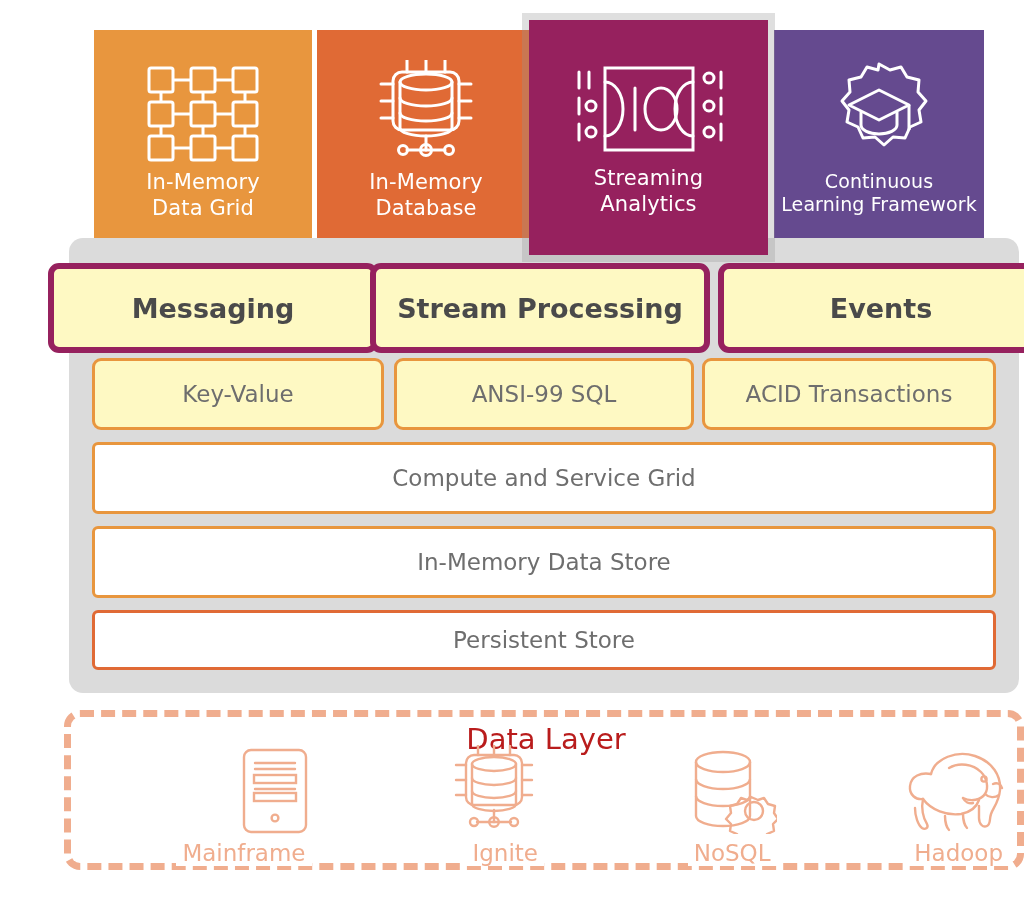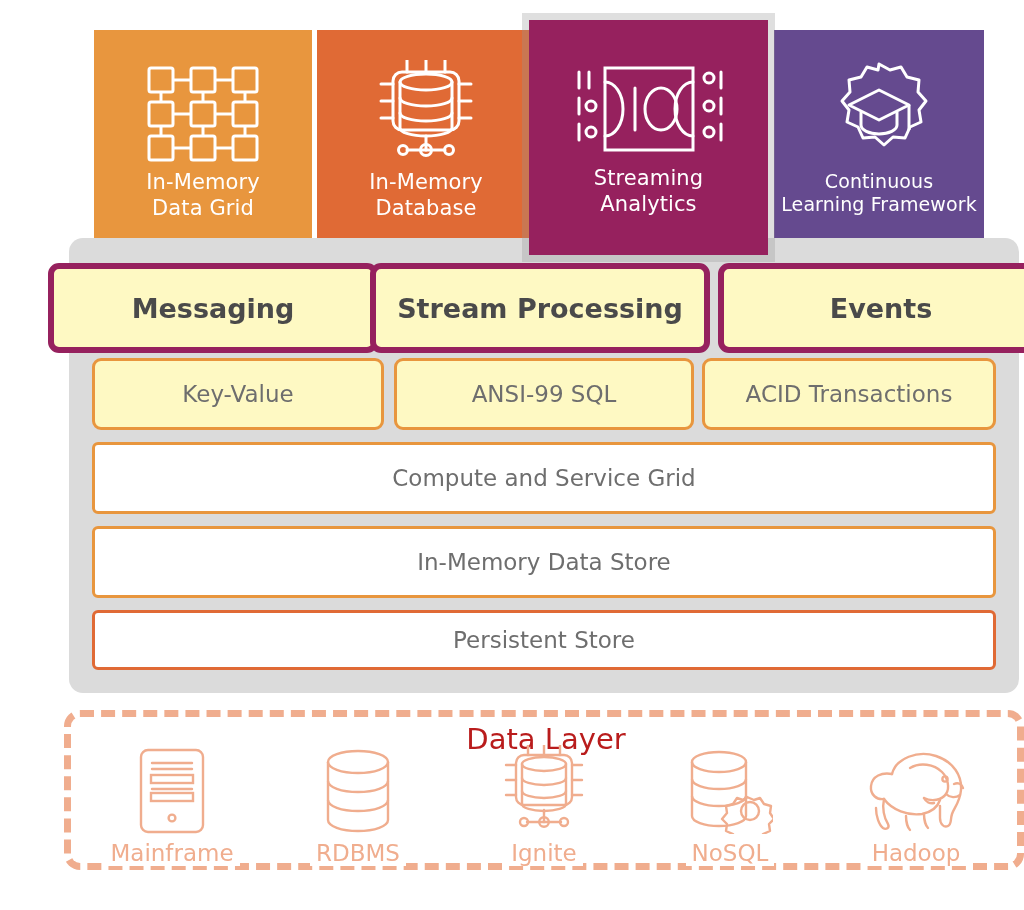--- a/index.html
+++ b/index.html
@@ -143,21 +143,21 @@
     position: absolute;
     left: 45px; top: 745px;
     width: 930px; height: 140px;
     display: flex;
     z-index: 4;
   }
   .dl-item {
     flex: 1 1 0;
     display: flex;
     flex-direction: column;
-    align-items: center;
+    align-items: flex-end;
     justify-content: flex-start;
   }
   .dl-icon {
     height: 92px;
     display: flex;
     align-items: center;
     justify-content: center;
   }
   .dl-label {
     font-size: 23px;
@@ -315,31 +315,20 @@
             <line x1="17" y1="22" x2="57" y2="22"></line>
           <rect x="16" y="28" width="42" height="8"></rect>
           <line x1="17" y1="42" x2="57" y2="42"></line>
           <rect x="16" y="46" width="42" height="8"></rect>
           <circle cx="37" cy="71" r="3.4"></circle>
         </svg>
       </div>
       <div class="dl-label">Mainframe</div>
     </div>
 
-    <div class="dl-item">
-      <div class="dl-icon">
-        <svg width="70" height="86" viewBox="0 0 70 86" fill="none" stroke="#F0AD8E" stroke-width="2.4">
-          <ellipse cx="35" cy="14" rx="30" ry="11"></ellipse>
-          <path d="M5 14 v58 a30 11 0 0 0 60 0 v-58"></path>
-          <path d="M5 33 a30 11 0 0 0 60 0"></path>
-          <path d="M5 52 a30 11 0 0 0 60 0"></path>
-        </svg>
-      </div>
-      <div class="dl-label">RDBMS</div>
-    </div>
 
     <div class="dl-item">
       <div class="dl-icon">
         <svg width="100" height="92" viewBox="0 0 100 92" fill="none" stroke="#F0AD8E" stroke-width="2.4" stroke-linecap="round">
           <rect x="22" y="10" width="56" height="50" rx="8"></rect>
           <line x1="34" y1="0" x2="34" y2="10"></line>
             <line x1="50" y1="0" x2="50" y2="10"></line>
             <line x1="66" y1="0" x2="66" y2="10"></line>
           <line x1="12" y1="20" x2="22" y2="20"></line>
             <line x1="12" y1="35" x2="22" y2="35"></line>

